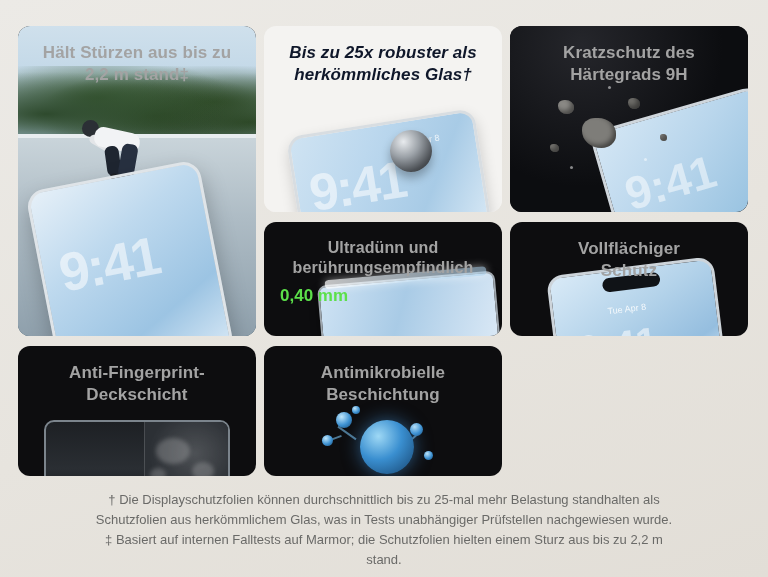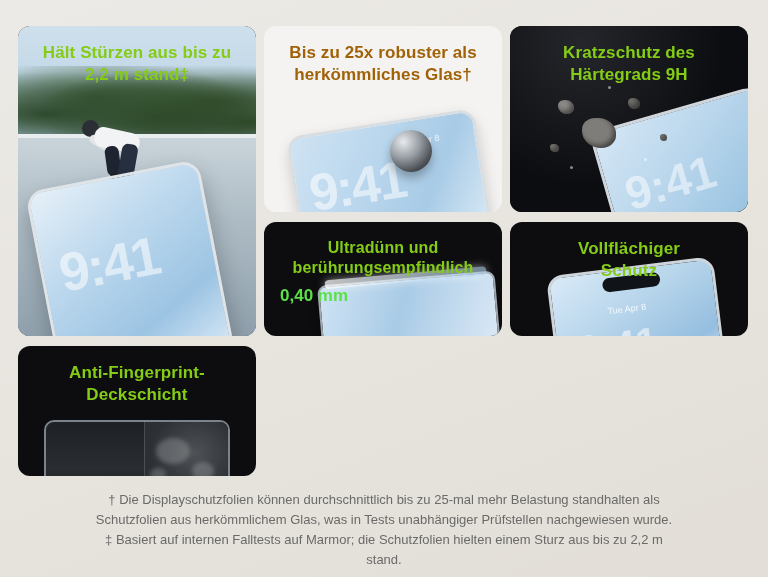--- a/index.html
+++ b/index.html
@@ -33,22 +33,22 @@
   .card-title {
     position: relative;
     z-index: 5;
     text-align: center;
     font-size: 17px;
     line-height: 1.28;
     font-weight: 600;
     padding: 16px 14px 0 14px;
     letter-spacing: .1px;
   }
-  .card.light .card-title { color: #a16207; }
-  .card.dark  .card-title { color: #84cc16; }
+  .card.light .card-title { color: #0f172a; font-style: italic; }
+  .card.dark  .card-title { color: #a3a3a3; }
   .card-title.small { font-size: 16px; }
 
   .metric {
     position: relative;
     z-index: 6;
     color: #5ce04a;
     font-size: 17px;
     font-weight: 700;
     padding: 7px 0 0 16px;
   }
@@ -341,20 +341,32 @@
     <div class="card dark">
       <div class="card-title">Anti-Fingerprint-<br>Deckschicht</div>
       <div class="phone7">
         <div class="half"></div>
         <div class="smudge s1"></div>
         <div class="smudge s2"></div>
         <div class="smudge s3"></div>
       </div>
     </div>
 
+    <div class="card dark">
+      <div class="card-title">Antimikrobielle<br>Beschichtung</div>
+      <div class="stick k1"></div>
+      <div class="stick k2"></div>
+      <div class="stick k3"></div>
+      <div class="spore p1"></div>
+      <div class="spore p2"></div>
+      <div class="spore p3"></div>
+      <div class="spore p4"></div>
+      <div class="spore p5"></div>
+      <div class="virus"></div>
+    </div>
 
   </div>
 
   <div class="footnotes">
     <p>† Die Displayschutzfolien können durchschnittlich bis zu 25-mal mehr Belastung standhalten als Schutzfolien aus herkömmlichem Glas, was in Tests unabhängiger Prüfstellen nachgewiesen wurde.</p>
     <p>‡ Basiert auf internen Falltests auf Marmor; die Schutzfolien hielten einem Sturz aus bis zu 2,2 m stand.</p>
   </div>
 
 </div>
 

